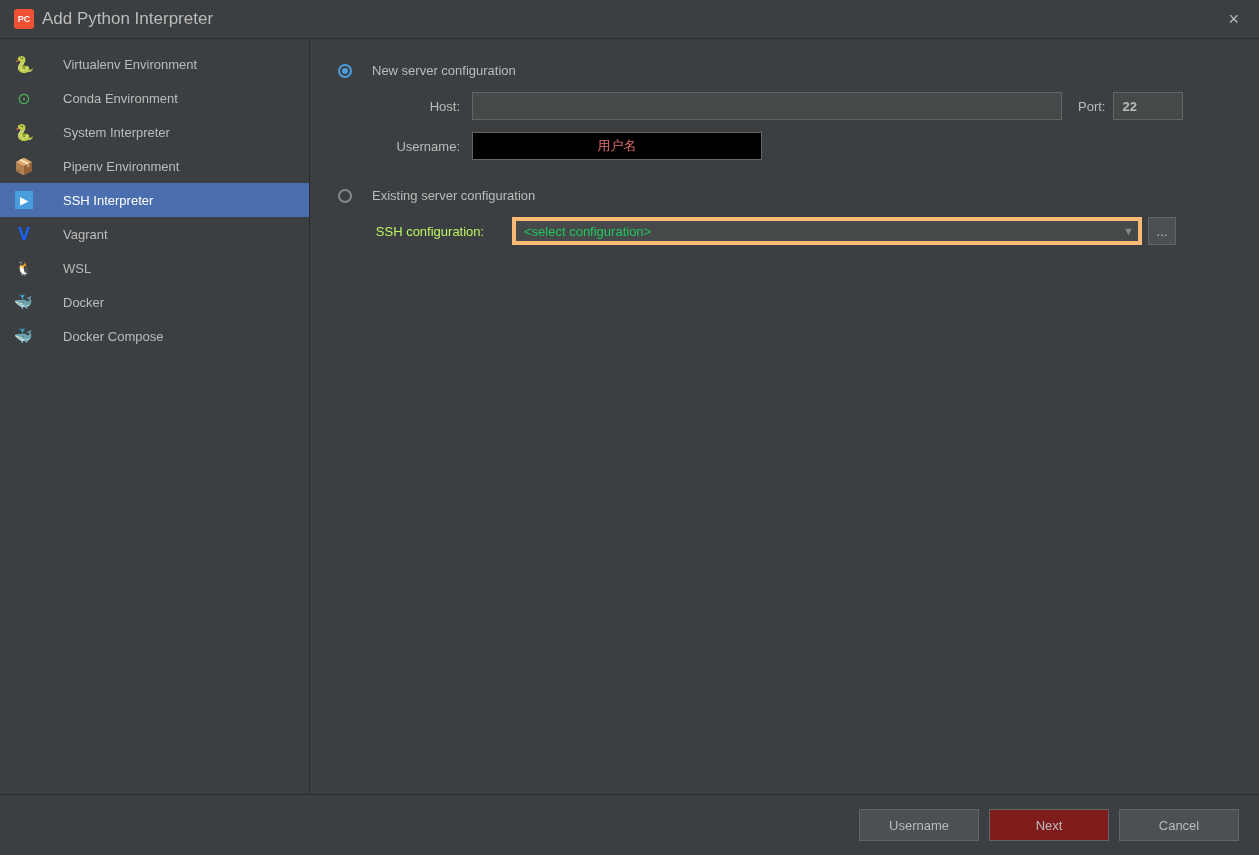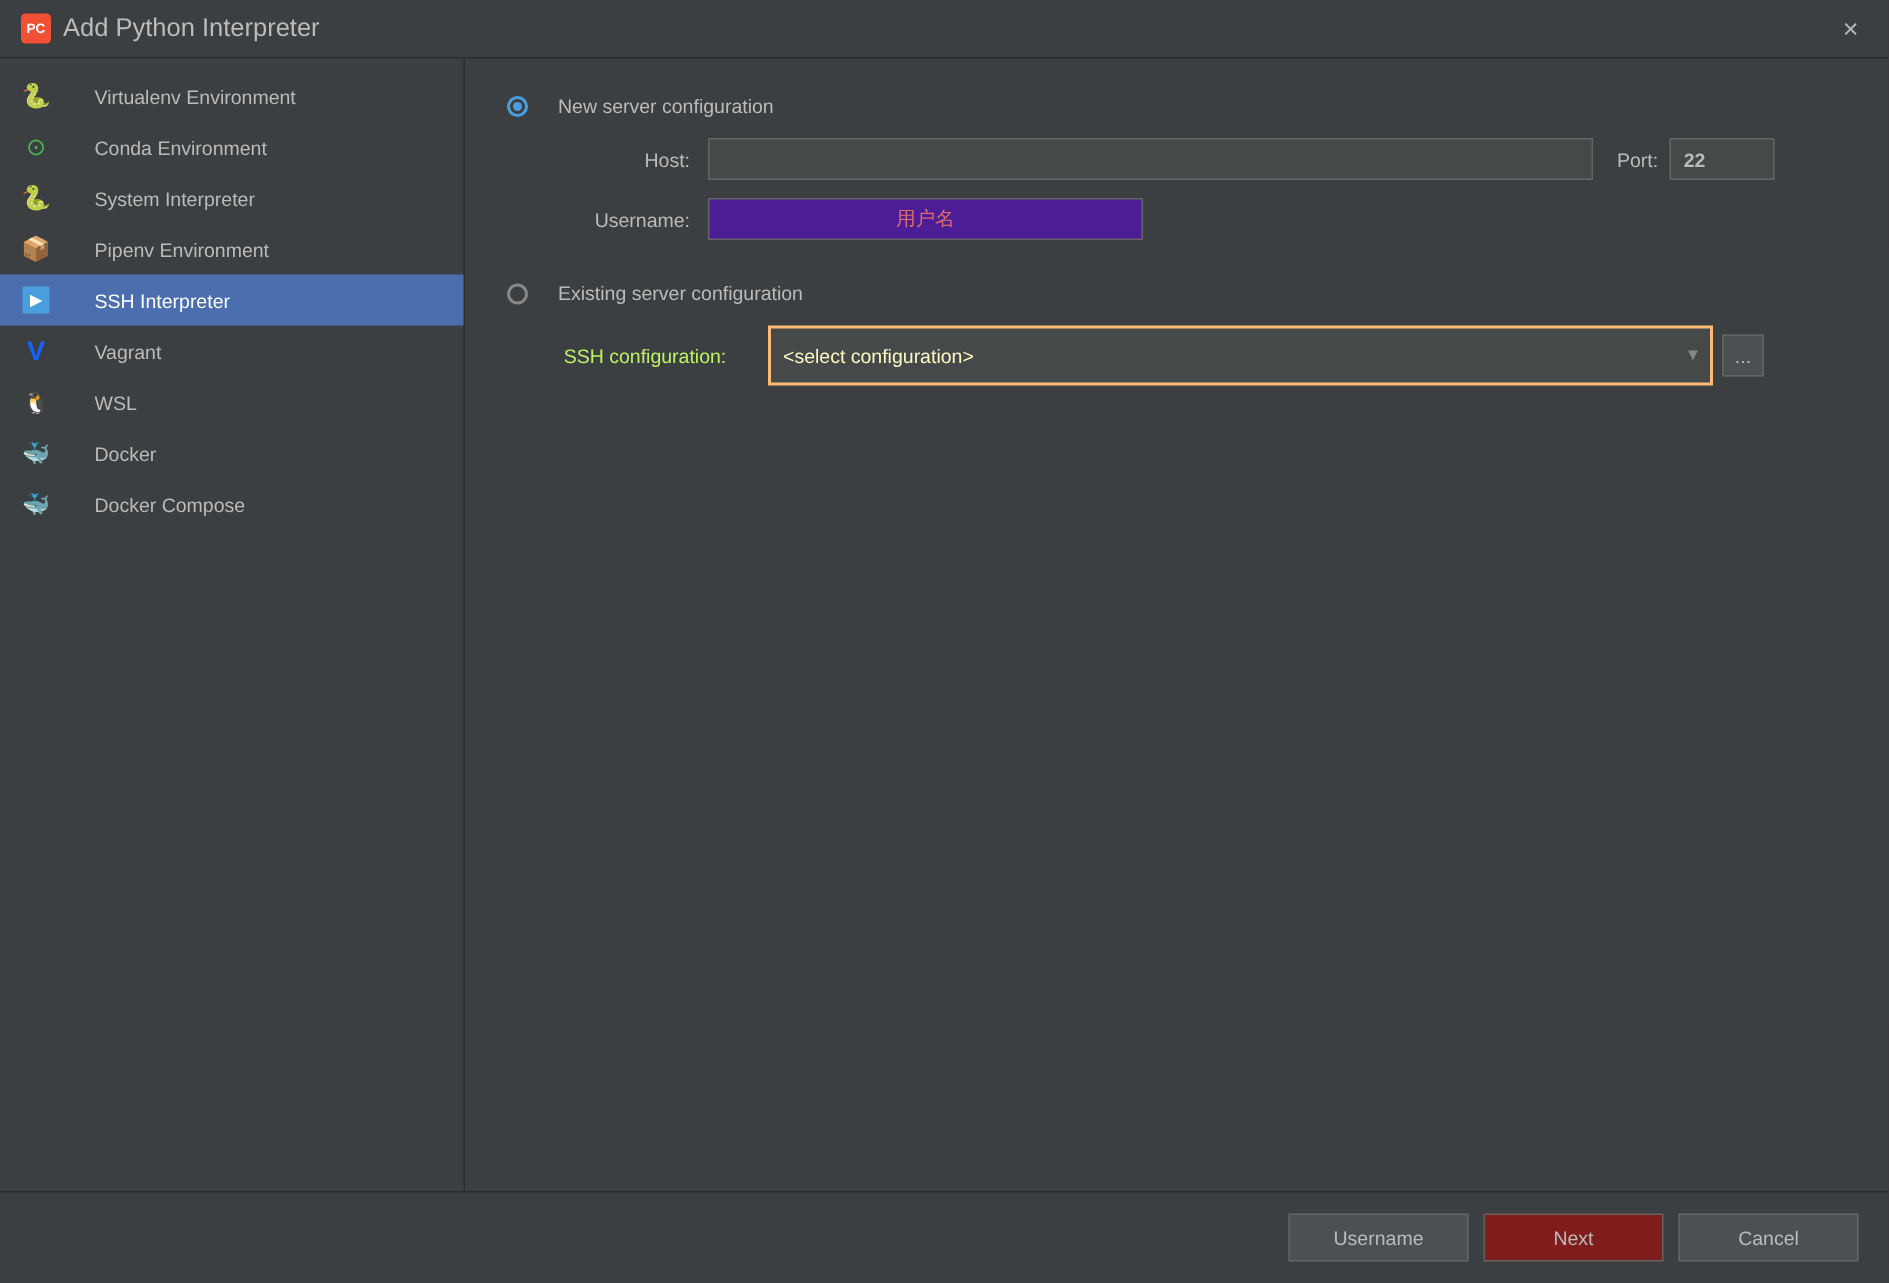--- a/index.html
+++ b/index.html
@@ -158,21 +158,21 @@
       margin-right: 8px;
       color: #bbbbbb;
       flex-shrink: 0;
     }
     .port-input {
       width: 70px;
     }
     .username-placeholder {
       color: #e06c6c;
       text-align: center;
-      background: #4c1d95;
+      background: #000000;
       border: 1px solid #646464;
       width: 290px;
       height: 28px;
       display: flex;
       align-items: center;
       justify-content: center;
       font-size: 13px;
     }
     .existing-section {
       margin-top: 4px;
@@ -185,24 +185,24 @@
     .ssh-config-label {
       width: 140px;
       text-align: center;
       margin-right: 12px;
       color: #bef264;
       flex-shrink: 0;
     }
     .ssh-config-select {
       flex: 1;
       max-width: 630px;
-      height: 40px;
+      height: 28px;
       background: #45494a;
-      border: 2px solid #fdba74;
-      color: #fef9c3;
+      border: 4px solid #fdba74;
+      color: #22c55e;
       padding: 0 8px;
       font-size: 13px;
       appearance: none;
       -webkit-appearance: none;
       cursor: pointer;
     }
     .select-wrapper {
       position: relative;
       flex: 1;
       max-width: 630px;

